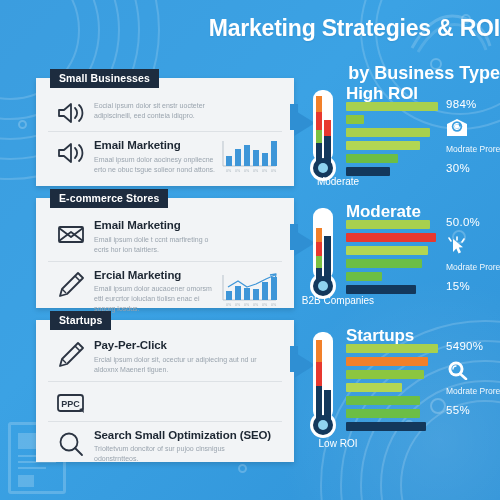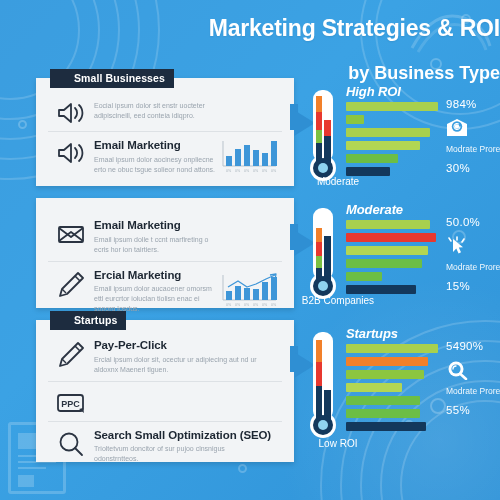--- a/index.html
+++ b/index.html
@@ -111,21 +111,21 @@
   .panel-3 { top: 320px; height: 142px; }
 
   .panel-tag {
     position: absolute;
     left: 14px;
     top: -9px;
     background: #1d2c3f;
     color: #ffffff;
     font-size: 10.5px;
     font-weight: bold;
-    padding: 3px 9px 4px 24px;
+    padding: 3px 9px 4px 9px;
     letter-spacing: 0.1px;
     white-space: nowrap;
   }
 
   
   .panel-arrow {
     position: absolute;
     right: -21px;
     top: 32px;
     width: 0; height: 0;
@@ -221,25 +221,24 @@
   }
   .thermo-label-1 { top: 92px; }
   .thermo-label-2 { top: 93px; }
   .thermo-label-3 { top: 112px; }
 
   .stat-head {
     position: absolute;
     left: 42px;
     top: 0;
     color: #ffffff;
-    font-size: 13px;
+    font-size: 17px;
     font-weight: bold;
     letter-spacing: -0.1px;
     white-space: nowrap;
-    font-style: italic;
   }
 
   .bars {
     position: absolute;
     left: 42px;
     top: 18px;
     width: 96px;
   }
   .bar {
     height: 9px;
@@ -377,20 +376,21 @@
               <text x="51" y="33">0%</text>
             </g>
           </svg>
         </div>
       </div>
 
     </div>
   </div>
 
   <div class="panel panel-2">
+    <div class="panel-tag">E-commerce Stores</div>
     <div class="panel-arrow-stub"></div>
     <div class="panel-arrow"></div>
 
     <div class="rows">
 
       <div class="row">
         <div class="row-icon">
           <svg width="30" height="24" viewBox="0 0 30 24">
             <rect x="3" y="6" width="24" height="15" rx="1" fill="none" stroke="#2b3442" stroke-width="1.8"></rect>
             <path d="M3 20 L15 11 L27 20" fill="none" stroke="#2b3442" stroke-width="1.8" stroke-linejoin="round"></path>

